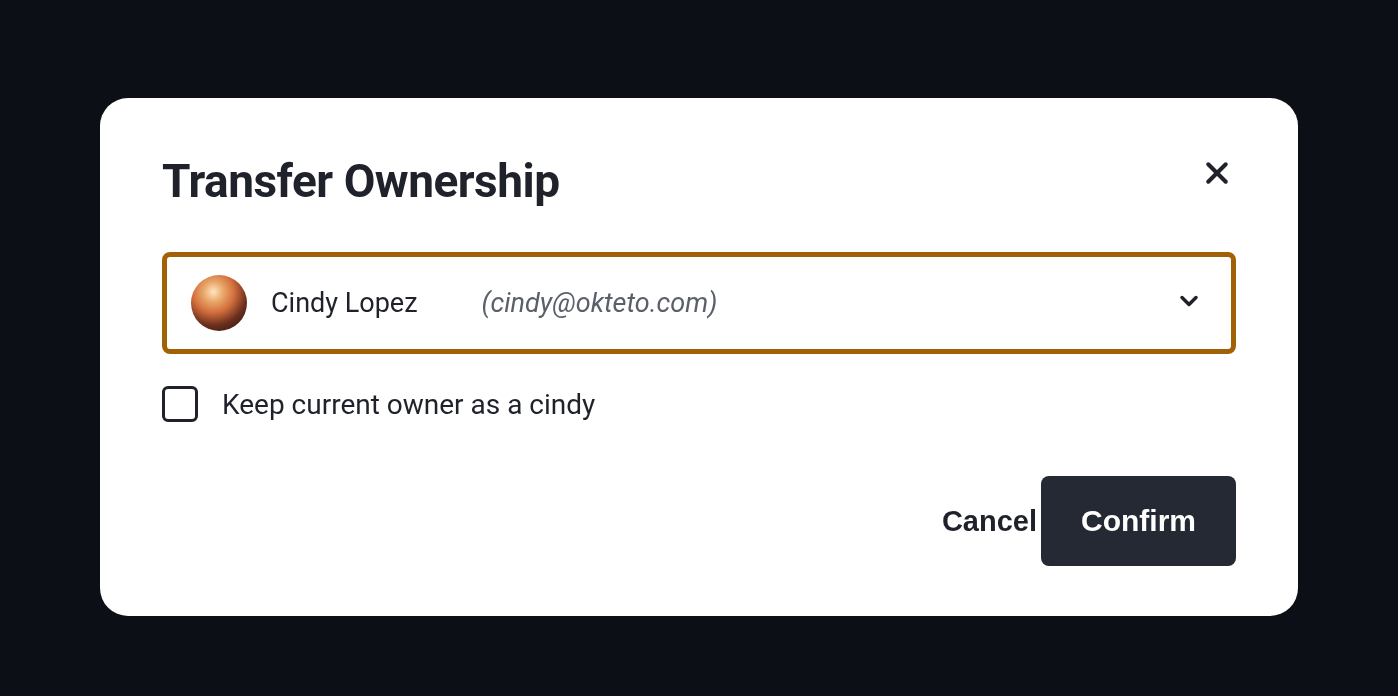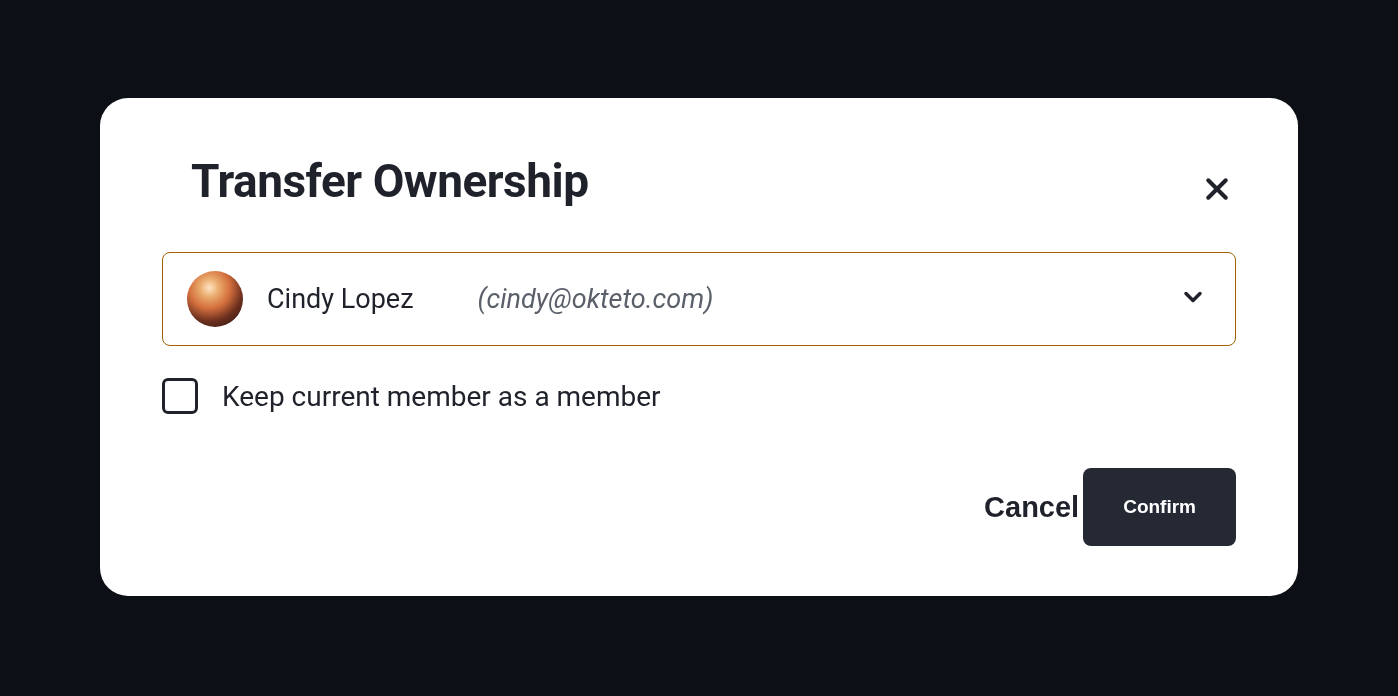--- a/index.html
+++ b/index.html
@@ -19,24 +19,23 @@
     }
     .modal {
       width: 1198px;
       background: #ffffff;
       border-radius: 28px;
       padding: 56px 62px 50px 62px;
       position: relative;
     }
     .modal-header {
       display: flex;
-      align-items: flex-end;
+      align-items: flex-start;
       justify-content: space-between;
       margin-bottom: 44px;
-      margin-left: 29px;
     }
     .modal-title {
       font-size: 46px;
       font-weight: 700;
       color: #1f222a;
       letter-spacing: -0.5px;
     }
     .close-button {
       background: none;
       border: none;
@@ -45,21 +44,21 @@
       display: flex;
       align-items: center;
       justify-content: center;
     }
     .close-button svg {
       width: 30px;
       height: 30px;
     }
     .user-select {
       width: 100%;
-      border: 1px solid #a16207;
+      border: 5px solid #a16207;
       border-radius: 8px;
       padding: 18px 28px 18px 24px;
       display: flex;
       align-items: center;
       justify-content: space-between;
       cursor: pointer;
       margin-bottom: 32px;
     }
     .user-select-left {
       display: flex;
@@ -123,21 +122,21 @@
       font-size: 29px;
       font-weight: 600;
       color: #1f222a;
       cursor: pointer;
       padding: 8px 4px;
     }
     .confirm-button {
       background: #242933;
       color: #ffffff;
       border: none;
-      font-size: 19px;
+      font-size: 30px;
       font-weight: 600;
       padding: 28px 40px;
       border-radius: 8px;
       cursor: pointer;
     }
   </style>
 </head>
 <body>
 
 <div class="modal">
@@ -161,20 +160,20 @@
     </div>
     <span class="chevron">
       <svg viewBox="0 0 24 24" fill="none" stroke="#1f222a" stroke-width="3" stroke-linecap="round" stroke-linejoin="round">
         <polyline points="6 9 12 15 18 9"></polyline>
       </svg>
     </span>
   </div>
 
   <div class="checkbox-row">
     <div class="checkbox"></div>
-    <span class="checkbox-label">Keep current member as a member</span>
+    <span class="checkbox-label">Keep current owner as a cindy</span>
   </div>
 
   <div class="modal-footer">
     <button class="cancel-button">Cancel</button>
     <button class="confirm-button">Confirm</button>
   </div>
 </div>
 
 </body></html>

